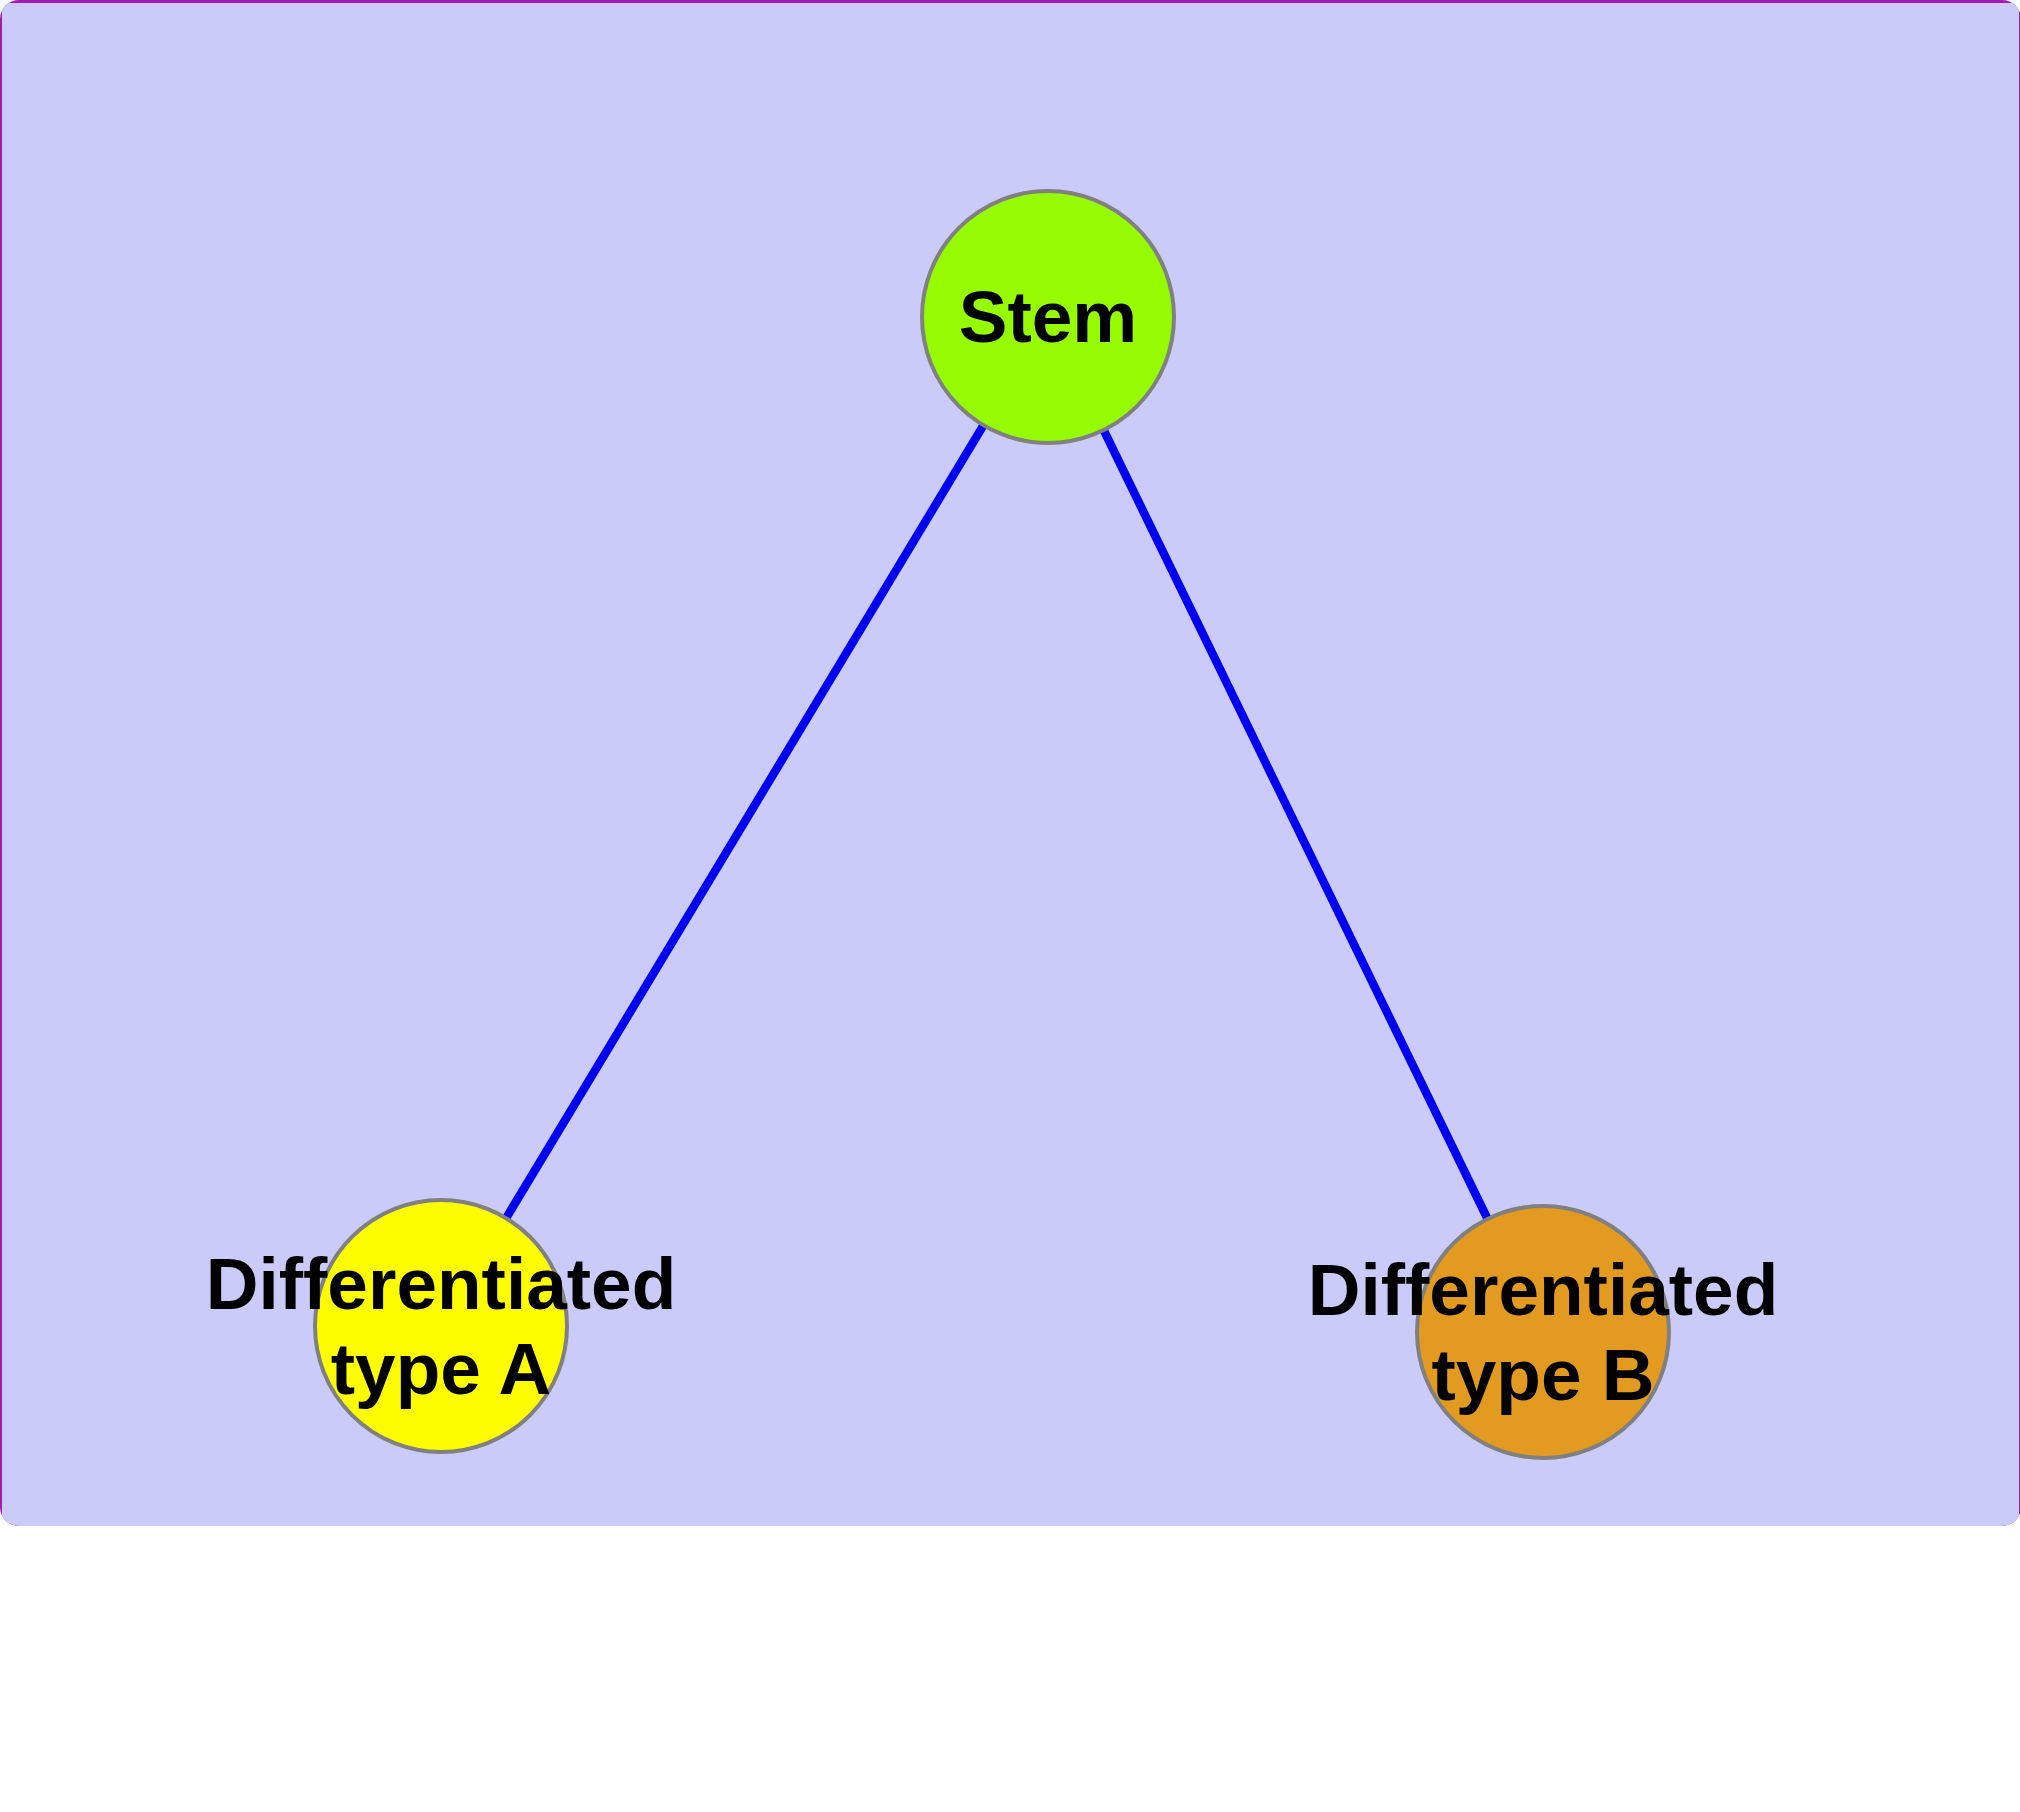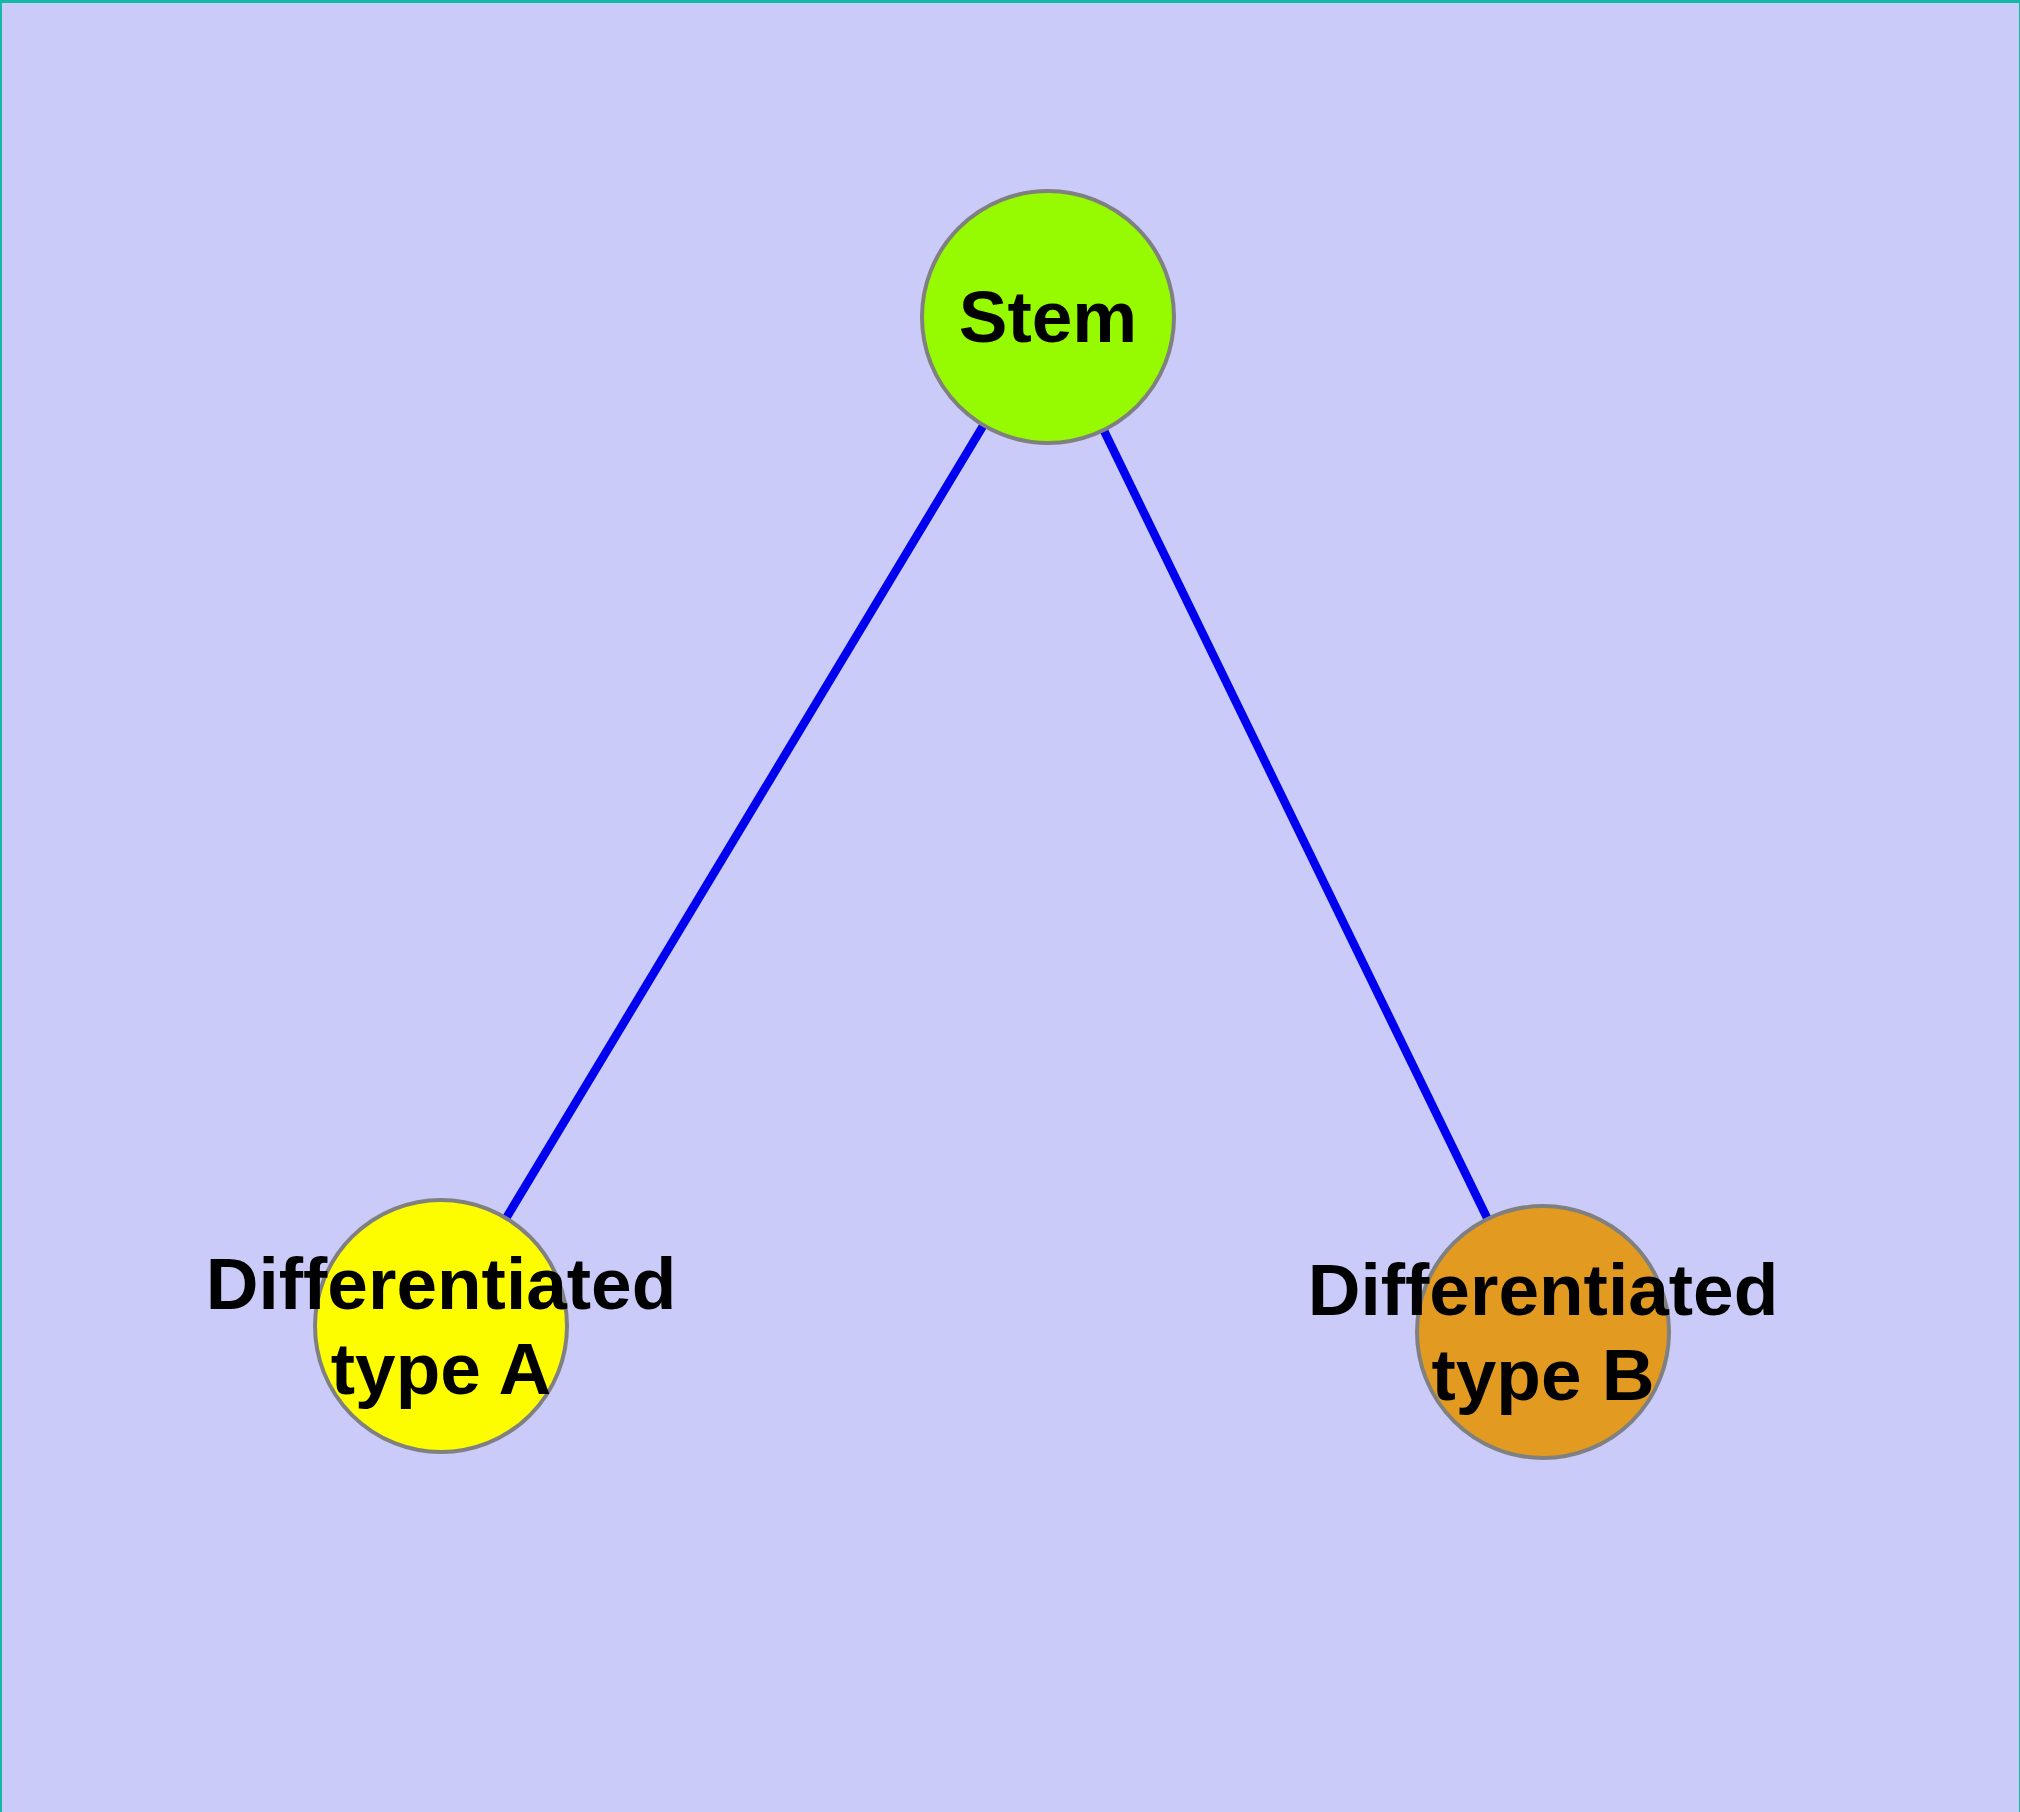--- a/index.html
+++ b/index.html
@@ -4,23 +4,24 @@
 <style>
   html, body {
     margin: 0;
     padding: 0;
     background: #ffffff;
     font-family: "Liberation Sans", sans-serif;
   }
   .page {
     position: relative;
     width: 2021px;
-    height: 1812px;
+    height: 1526px;
     overflow: hidden;
-    background: #14b8a6;
+    background: #a21caf;
+    border-radius: 19px;
   }
   .canvas-bg {
     position: absolute;
     left: 1.7px;
     top: 3.4px;
     width: 2017px;
     height: 1809px;
     
   }
   .edge-layer {

